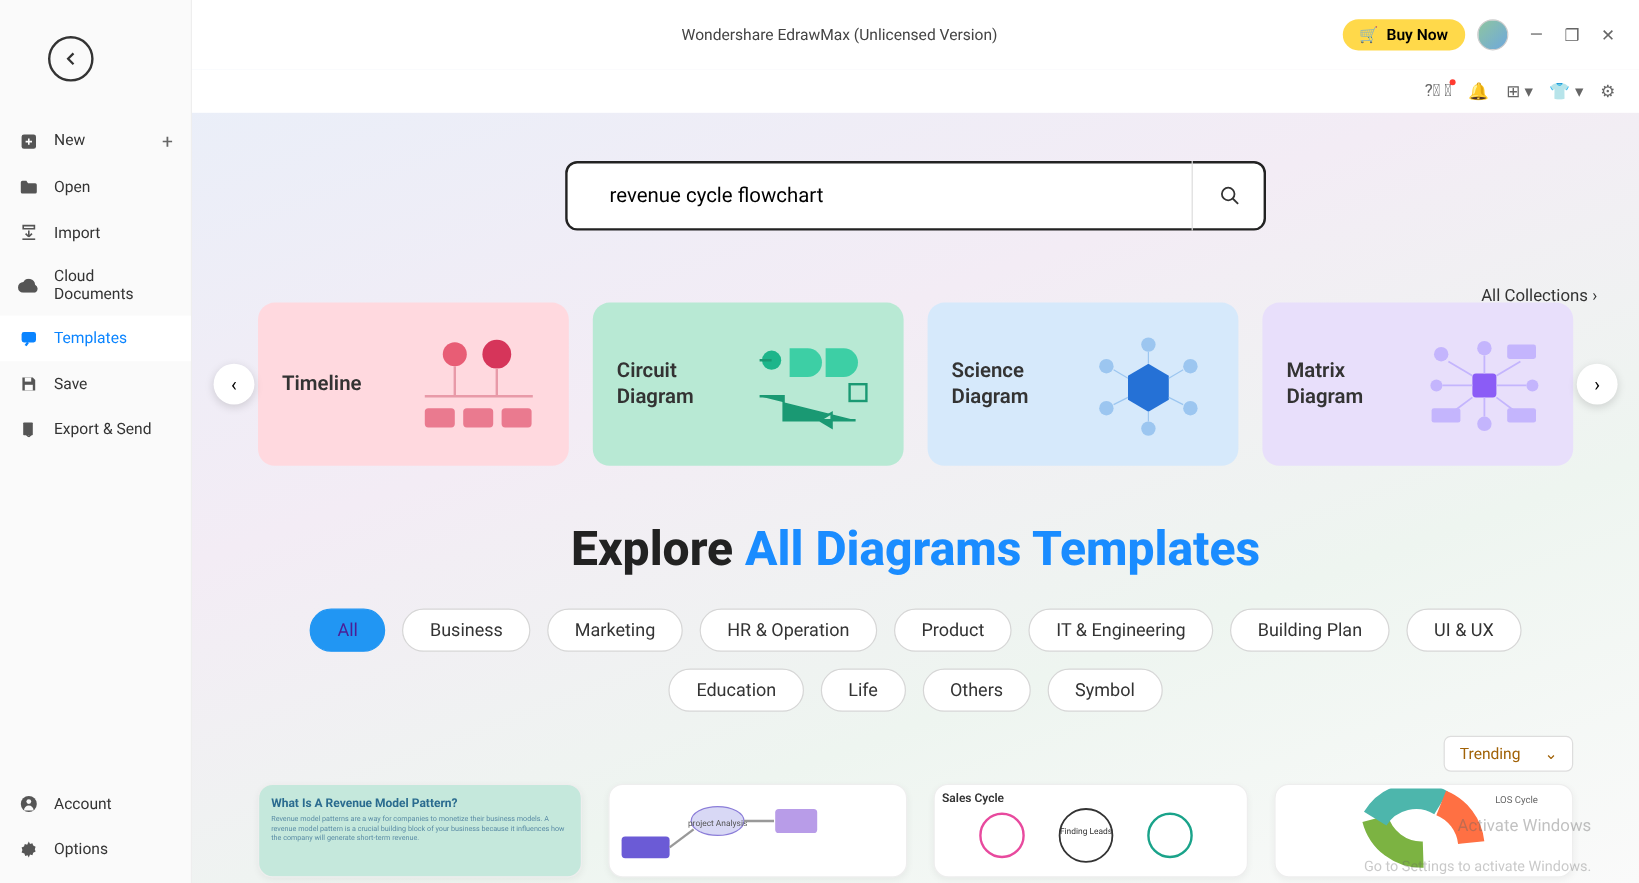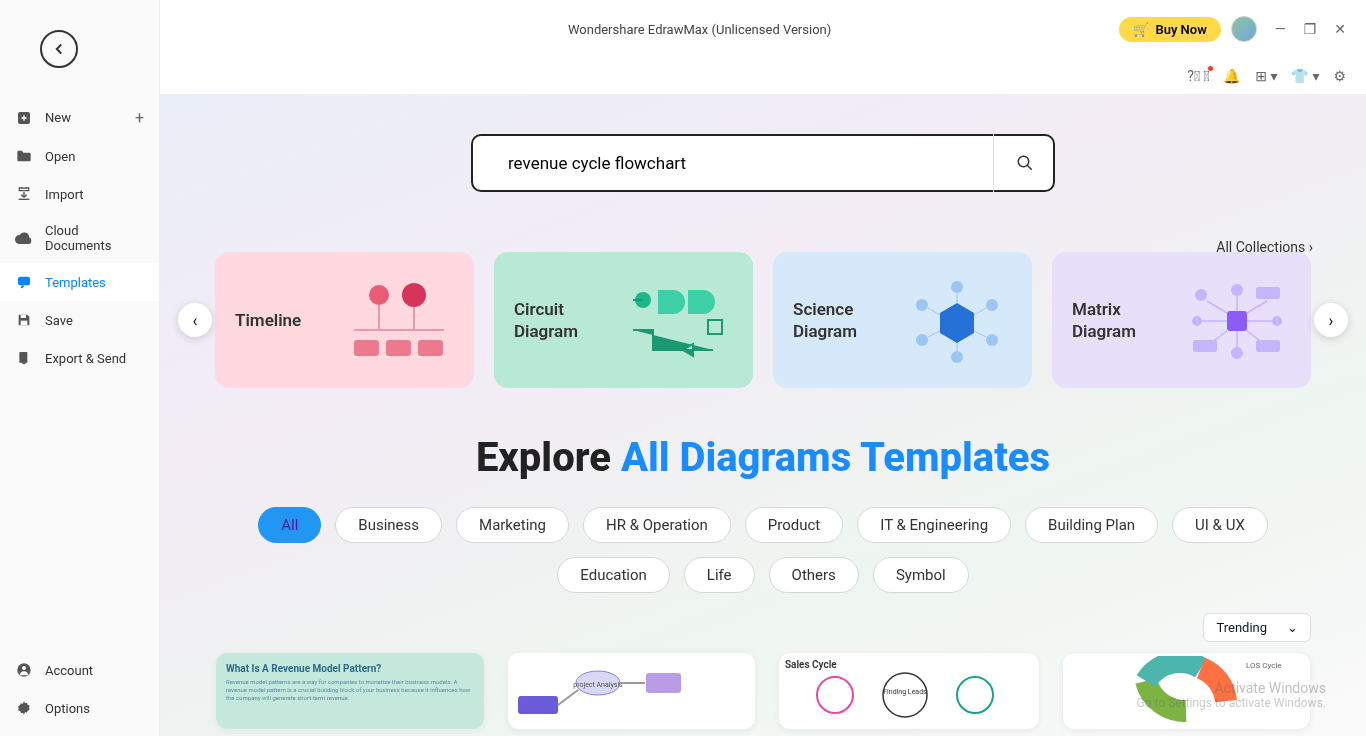--- a/index.html
+++ b/index.html
@@ -20,43 +20,43 @@
 .avatar { width: 26px; height: 26px; border-radius: 50%; background: linear-gradient(135deg,#8ec5a0,#6fa8dc); margin: 0 10px; border: 1px solid #ccc; }
 .win-ctrl { display: flex; gap: 18px; margin-left: 8px; color: #666; font-size: 14px; }
 .win-ctrl span { cursor: pointer; }
 .toolbar2 { height: 36px; display: flex; justify-content: flex-end; align-items: center; padding: 0 20px; gap: 14px; background: #fff; color: #666; }
 .toolbar2 .t-ic { cursor: pointer; font-size: 14px; position: relative; }
 .red-dot::after { content:''; position:absolute; top:-2px; right:-3px; width:5px; height:5px; background:#ff3b30; border-radius:50%; }
 .content { flex: 1; overflow-y: auto; padding: 30px 0 0 0; position: relative; }
 .search-wrap { width: 584px; margin: 10px auto 30px; position: relative; }
 .search-input { width: 100%; height: 58px; border: 2px solid #222; border-radius: 10px; padding: 0 70px 0 35px; font-size: 17px; outline: none; background: #fff; }
 .search-btn { position: absolute; right: 0; top: 0; width: 62px; height: 58px; border-left: 1px solid #ddd; display: flex; align-items: center; justify-content: center; cursor: pointer; font-size: 16px; }
-.all-coll { position: absolute; right: 53px; top: 145px; font-size: 14px; color: #333; cursor: pointer; }
+.all-coll { position: absolute; right: 35px; top: 145px; font-size: 14px; color: #333; cursor: pointer; }
 .cards-row { display: flex; gap: 20px; padding: 0 55px; margin-top: 60px; position: relative; }
 .nav-arrow { position: absolute; top: 50%; transform: translateY(-50%); width: 34px; height: 34px; background: #fff; border-radius: 50%; box-shadow: 0 2px 8px rgba(0,0,0,.15); display: flex; align-items: center; justify-content: center; cursor: pointer; z-index: 2; font-size: 16px; }
 .nav-left { left: 18px; }
 .nav-right { right: 18px; }
 .card { flex: 1; min-width: 256px; height: 136px; border-radius: 14px; padding: 20px; display: flex; align-items: center; justify-content: space-between; cursor: pointer; }
 .card .lbl { font-size: 17px; font-weight: 600; color: #333; line-height: 1.3; max-width: 110px; }
 .card .gfx { width: 110px; height: 100px; display: flex; align-items: center; justify-content: center; }
 .c1 { background: #ffd9df; }
 .c2 { background: #b8e9d4; }
 .c3 { background: #d6e9fb; }
 .c4 { background: #e8dffb; }
 .explore-h { text-align: center; font-size: 40px; font-weight: 800; color: #222; margin: 46px 0 26px; }
 .explore-h .blue { color: #1a8cff; }
 .chips { display: flex; flex-wrap: wrap; justify-content: center; gap: 14px; padding: 0 60px; }
 .chip { padding: 8px 22px; border-radius: 20px; border: 1px solid #d6d6d6; background: #fff; font-size: 15px; color: #333; cursor: pointer; }
 .chip.active { background: #2196f3; color: #4c1d95; border-color: #2196f3; }
 .sort-row { display: flex; justify-content: flex-end; padding: 20px 55px 10px; }
-.sort-dd { border: 1px solid #ddd; border-radius: 6px; padding: 6px 12px; background: #fff; font-size: 13px; color: #0f172a; display: flex; align-items: center; gap: 20px; cursor: pointer; text-align: center; }
+.sort-dd { border: 1px solid #ddd; border-radius: 6px; padding: 6px 12px; background: #fff; font-size: 13px; color: #a16207; display: flex; align-items: center; gap: 20px; cursor: pointer; text-align: center; }
 .results { display: flex; gap: 22px; padding: 0 55px 20px; }
 .r-card { flex: 1; height: 78px; border-radius: 12px; border: 1px solid #eee; background: #fff; overflow: hidden; position: relative; box-shadow: 0 2px 6px rgba(0,0,0,.05); }
 .watermark { position: absolute; right: 40px; bottom: 40px; color: rgba(100,100,100,.4); font-size: 14px; }
-.wm-sub { position: absolute; right: 40px; bottom: 26px; color: rgba(100,100,100,.35); font-size: 12px; }
+.wm-sub { position: absolute; right: 40px; bottom: 7px; color: rgba(100,100,100,.35); font-size: 12px; }
 svg { display: block; }
 </style>
 </head>
 <body>
 
 <div class="sidebar">
   <div class="back-btn">
     <svg width="18" height="18" viewBox="0 0 24 24" fill="none" stroke="#333" stroke-width="2.5">
         <path d="M15 6l-6 6 6 6"></path>
       </svg>

